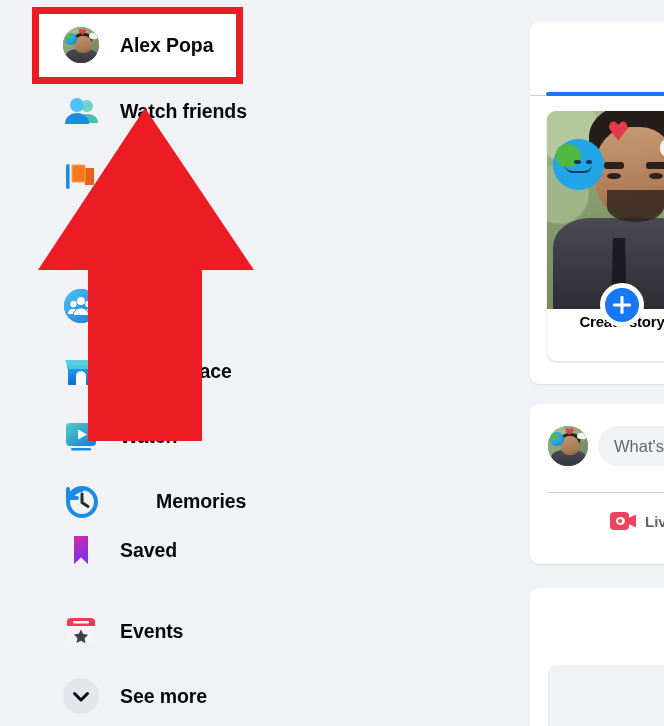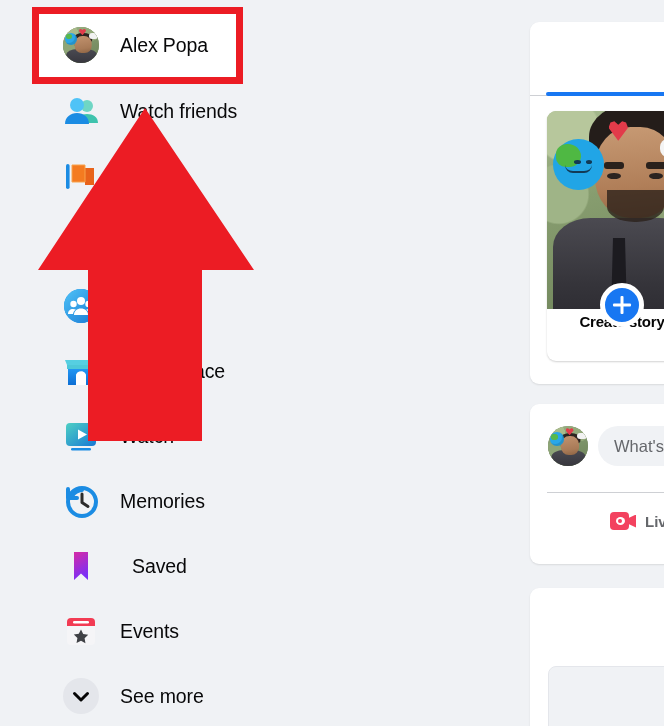--- a/index.html
+++ b/index.html
@@ -25,20 +25,21 @@
     height: 726px;
   }
   .nav-item {
     position: absolute;
     left: 46px;
     display: flex;
     align-items: center;
     height: 52px;
     width: 330px;
     box-sizing: border-box;
+    font-weight: bold;
   }
   .nav-icon {
     width: 36px;
     height: 36px;
     flex: 0 0 36px;
     margin-left: 17px;
     position: relative;
     display: block;
   }
   .nav-label {
@@ -529,33 +530,33 @@
               <stop offset="1" stop-color="#1878d4"></stop>
         </linearGradient>
           </defs>
         <path d="M15 11.5l9 5-9 5z" fill="#fff"></path>
         <rect x="8" y="30" width="20" height="2.6" rx="1.3" fill="#1b8ce3"></rect>
       </svg>
     </span>
     <span class="nav-label">Watch</span>
   </div>
 
-  <div class="nav-item" style="top:475px;">
+  <div class="nav-item" style="top:475px;gap:36px;">
     <span class="nav-icon">
       <svg viewBox="0 0 36 36" width="36" height="36">
         <circle cx="19" cy="19" r="14" fill="none" stroke="#1b8ce3" stroke-width="4"></circle>
         <path d="M5 6v9h9" fill="none" stroke="#1b8ce3" stroke-width="4" stroke-linecap="round" stroke-linejoin="round"></path>
         <path d="M9 13a14 14 0 0 1 10-6" fill="none" stroke="#1b8ce3" stroke-width="4" stroke-linecap="round"></path>
         <path d="M19 11v8.5l6 4" fill="none" stroke="#2b2b2b" stroke-width="3" stroke-linecap="round" stroke-linejoin="round"></path>
       </svg>
     </span>
     <span class="nav-label">Memories</span>
   </div>
 
-  <div class="nav-item" style="top:540px;gap:12px;">
+  <div class="nav-item" style="top:524px;">
     <span class="nav-icon">
       <svg viewBox="0 0 36 36" width="36" height="36">
         <path d="M11 4h14v28l-7-6.5L11 32z" fill="url(#g4)"></path>
         <defs>
             <linearGradient id="g4" x1="0" y1="0" x2="0.3" y2="1">
           <stop offset="0" stop-color="#d62ba5"></stop>
               <stop offset="1" stop-color="#7b2ff7"></stop>
         </linearGradient>
           </defs>
       </svg>

